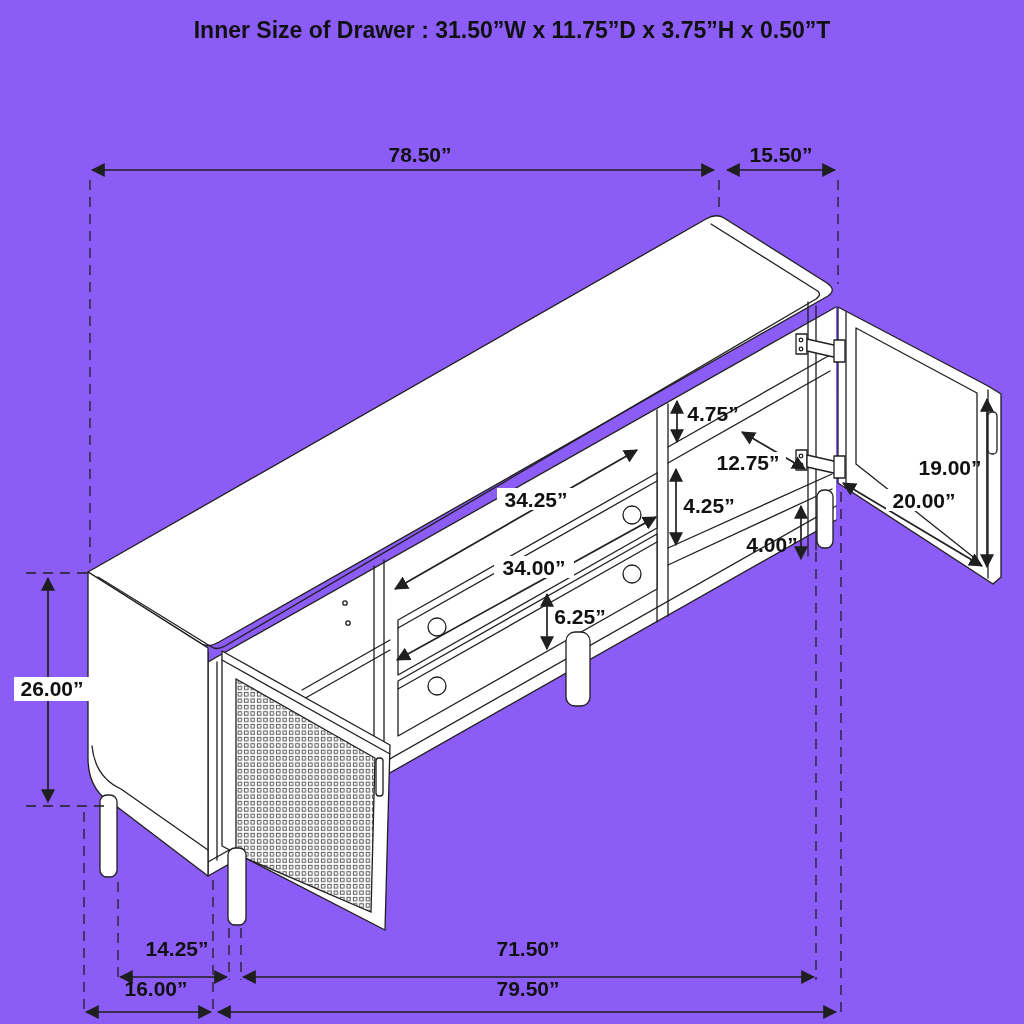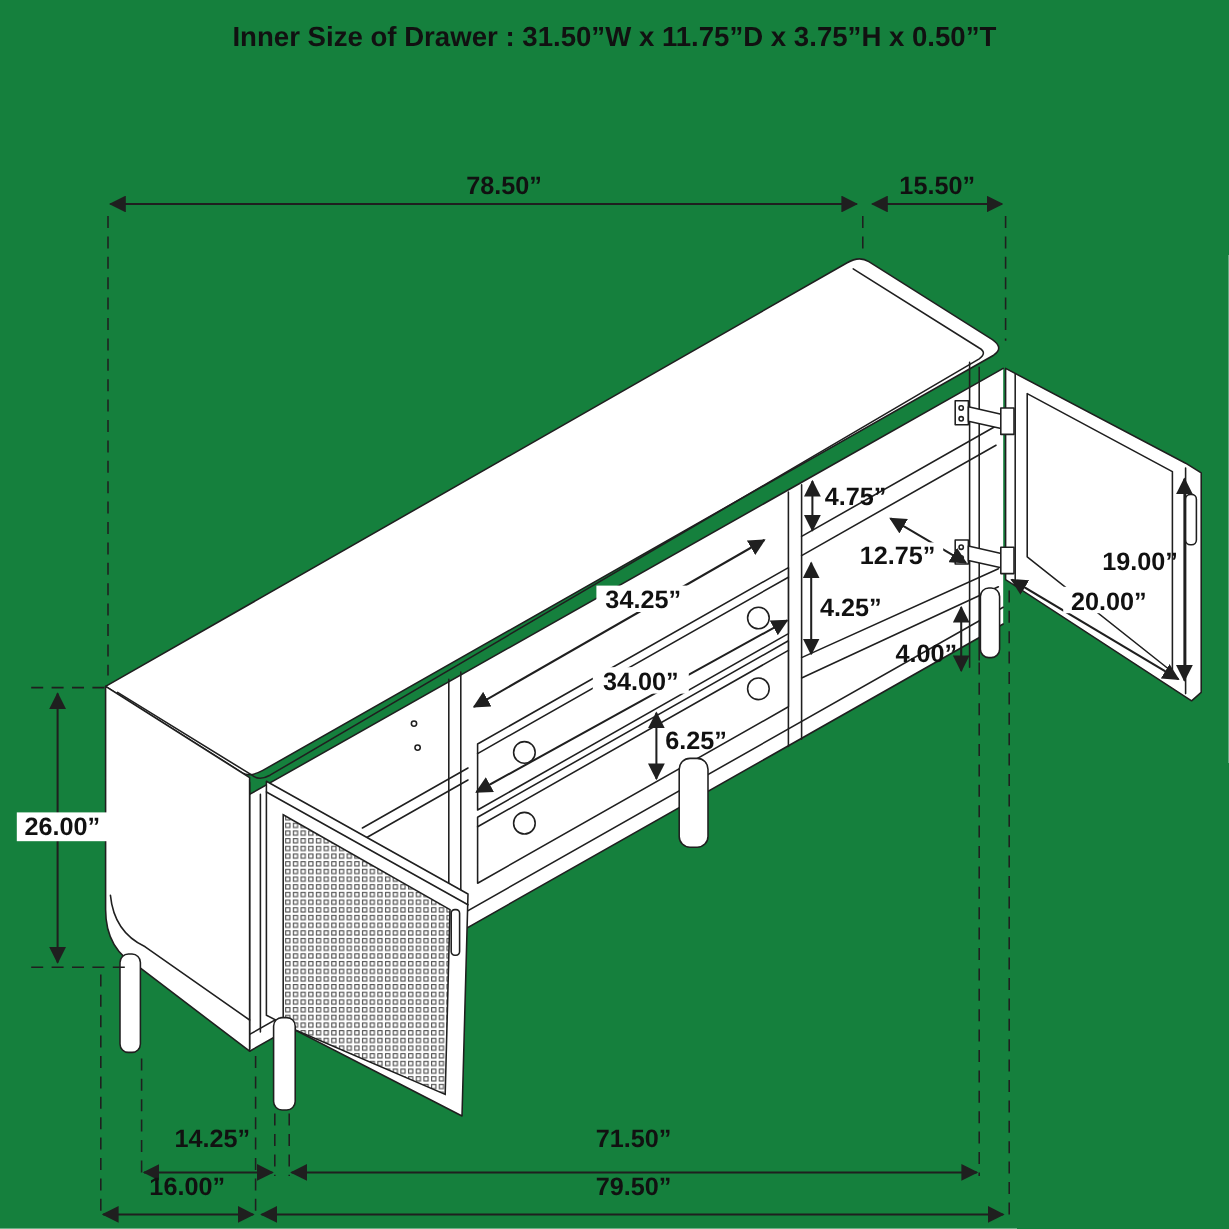--- a/index.html
+++ b/index.html
@@ -1,16 +1,16 @@
 <!DOCTYPE html>
 <html><head>
 <meta charset="utf-8">
 <style>
   html,body{margin:0;padding:0;background:#ffffff;}
-  .canvas{position:relative;width:1024px;height:1024px;background:#15803d;overflow:hidden;
+  .canvas{position:relative;width:1024px;height:1024px;background:#8b5cf6;overflow:hidden;
           font-family:"Liberation Sans", sans-serif;}
   svg{position:absolute;left:0;top:0;}
   .ln{fill:none;stroke:#1f1f1f;stroke-width:1.3;stroke-linejoin:round;stroke-linecap:round;}
   .fw{fill:#ffffff;stroke:#1f1f1f;stroke-width:1.3;stroke-linejoin:round;}
   .dsh{fill:none;stroke:#1f1f1f;stroke-width:1.3;stroke-dasharray:10 7;}
   .dim{fill:none;stroke:#1f1f1f;stroke-width:1.7;marker-start:url(#ah);marker-end:url(#ah);}
   .lbl{font:bold 21px "Liberation Sans", sans-serif;fill:#111111;text-anchor:middle;}
   .ttl{font:bold 23px "Liberation Sans", sans-serif;fill:#111111;text-anchor:middle;}
   .mask{fill:#ffffff;stroke:none;}
 </style>

